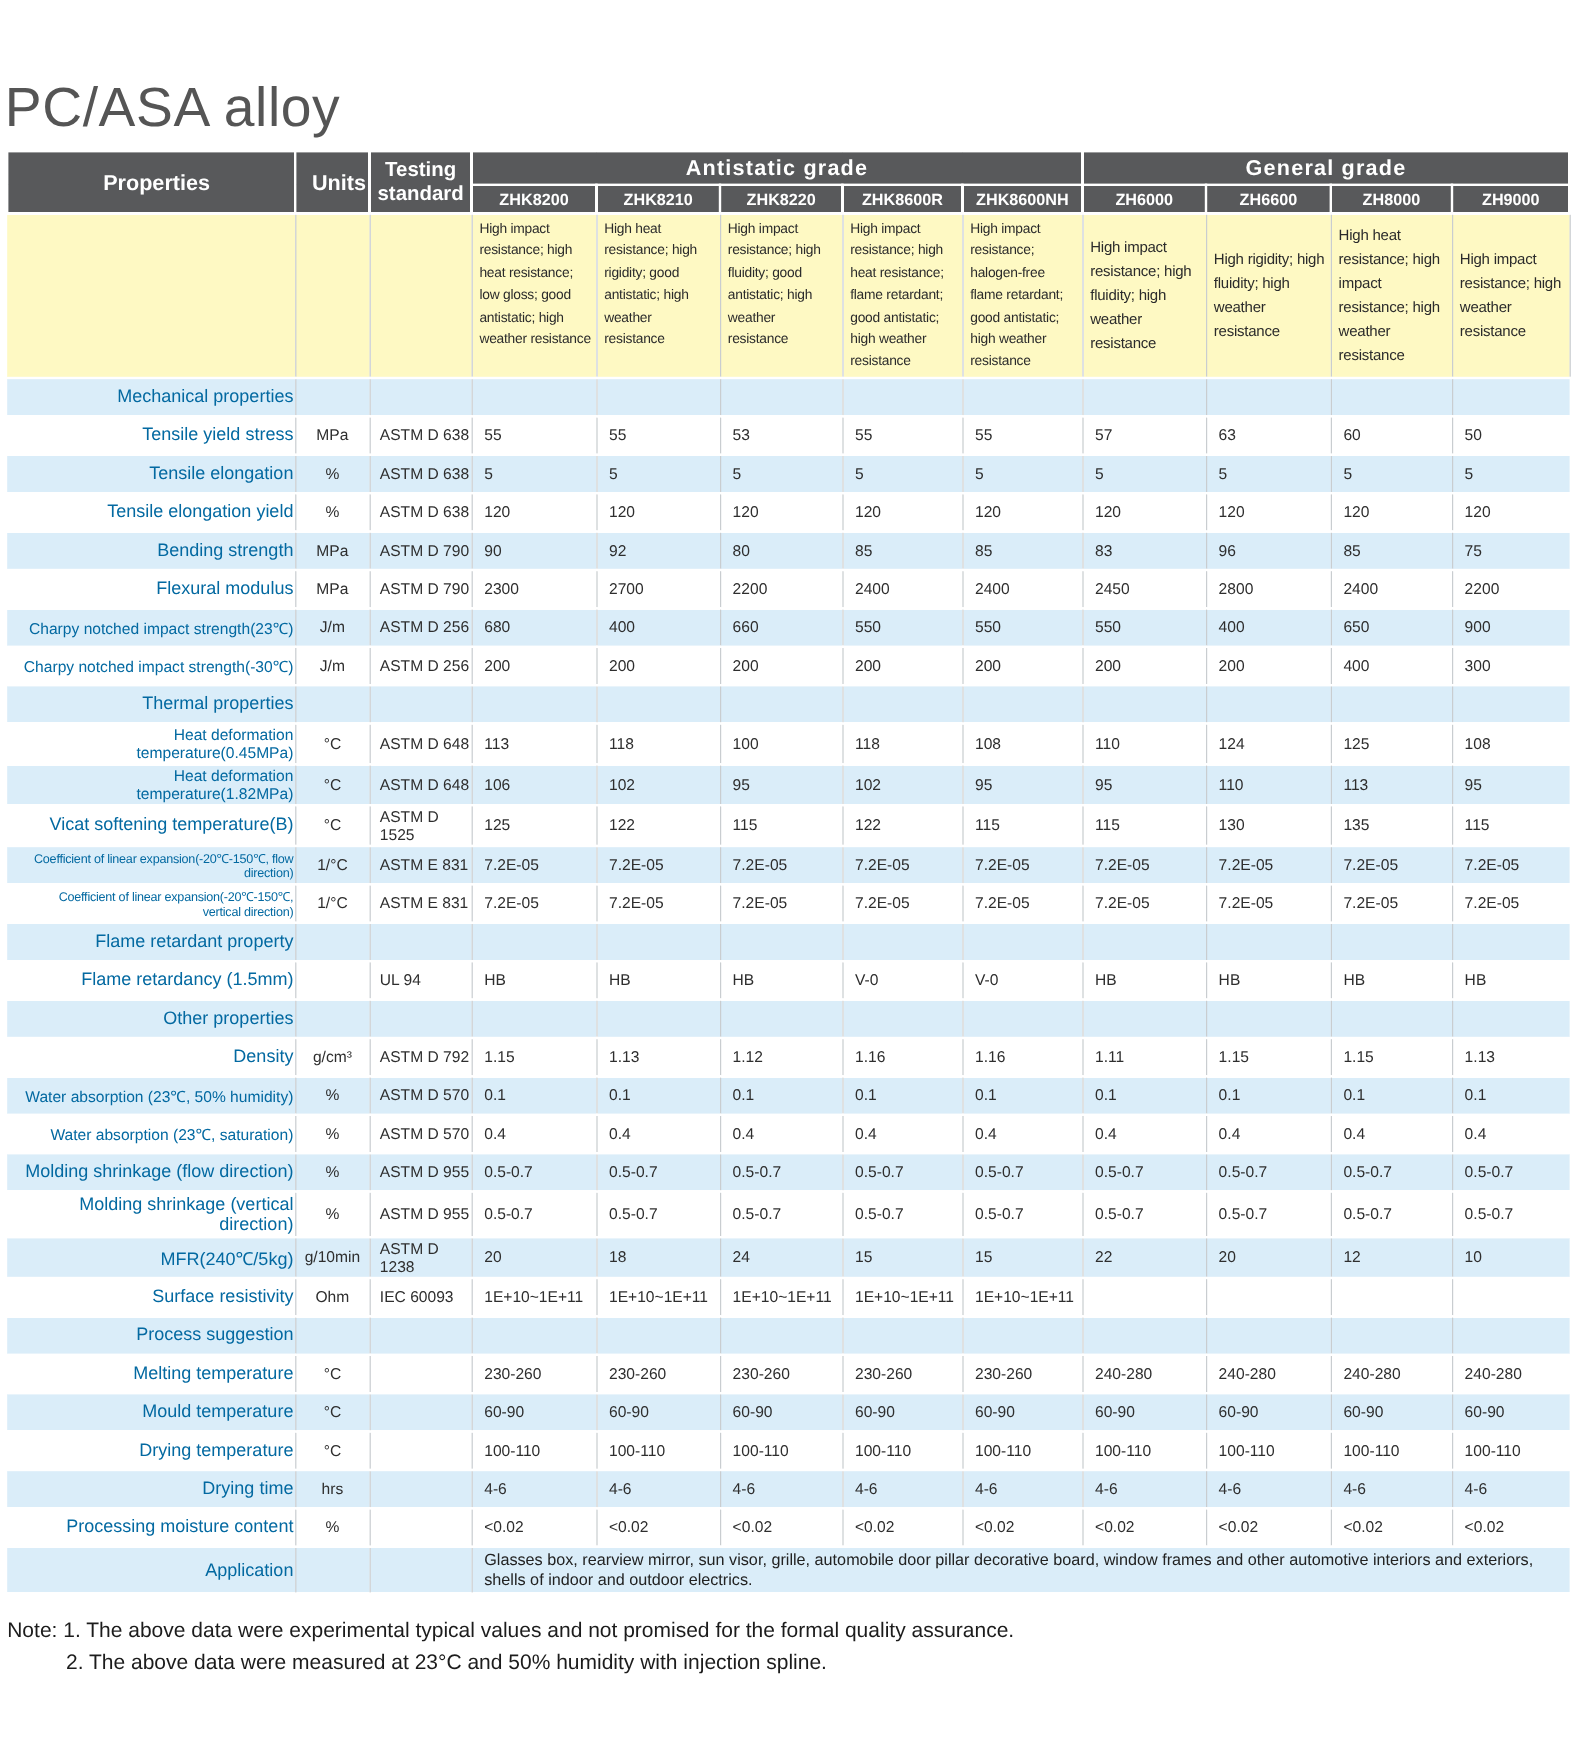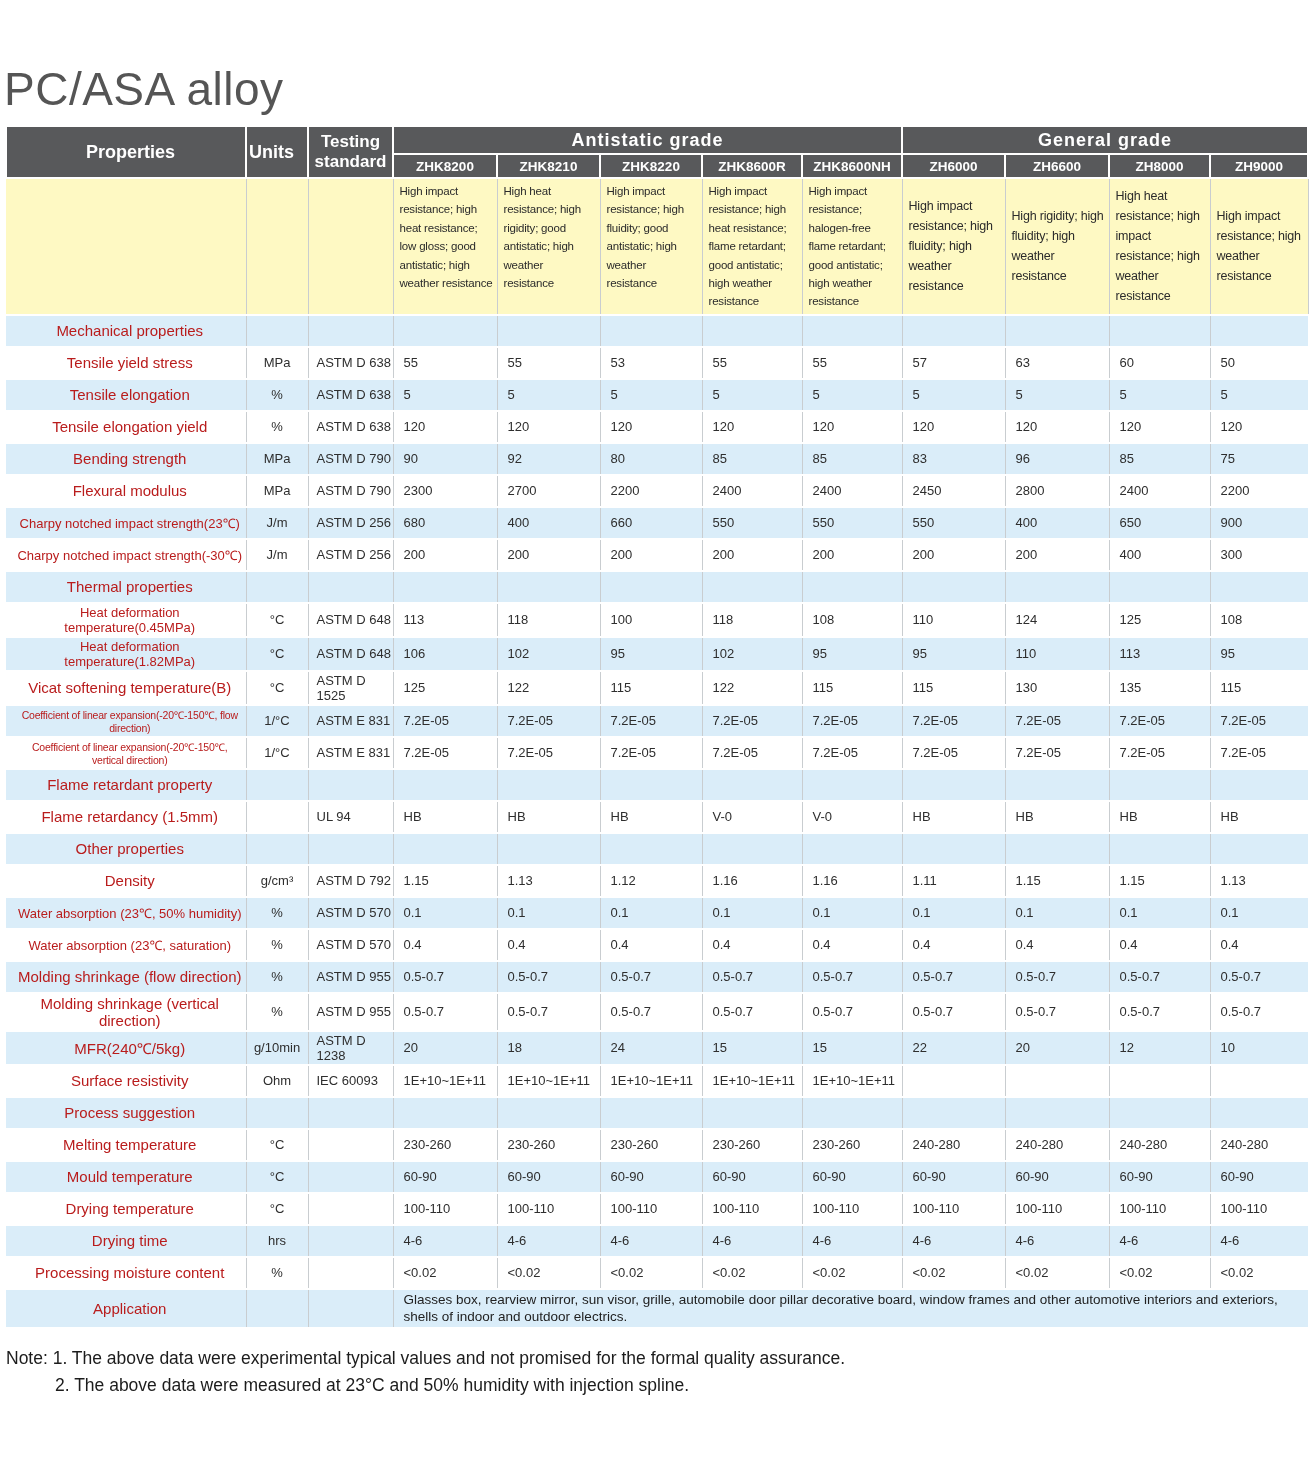--- a/index.html
+++ b/index.html
@@ -43,21 +43,21 @@
     margin-left: 5px;
   }
   table.spec th, table.spec td { overflow: hidden; }
 
   thead th {
     background: #58595b; color: #ffffff;
     border: 2px solid #ffffff;
     font-weight: bold;
   }
   th.h-props { font-size: 18px; text-align: center; padding-left: 10px; }
-  th.h-units { font-size: 18px; text-align: left; padding: 0 2px; }
+  th.h-units { font-size: 18px; text-align: right; padding: 0 2px; }
   th.h-std   { font-size: 17px; text-align: center; line-height: 1.15; padding: 0 2px; }
   th.h-group { font-size: 18px; height: 28px; text-align: center; letter-spacing: 1px; margin-left: 47px; }
   th.model   { font-size: 13.5px; height: 24px; text-align: center; }
 
   tr.desc-row td {
     background: #fef9c3;
     border-right: 1px solid #c9cdd0;
     height: 121px;
     font-size: 11.5px; line-height: 1.6;
     color: #2b2b2b; letter-spacing: -0.2px;
@@ -70,21 +70,21 @@
 
   tbody.data tr { height: 32px; }
   tbody.data tr.blue td { background: #daedf9; }
   tbody.data tr.white td { background: #ffffff; }
   tbody.data td {
     border-right: 1px solid #c9cdd0;
     border-top: 2px solid #ffffff;
     vertical-align: middle;
   }
   tbody.data td:last-child { border-right: none; }
-  td.prop { text-align: center; padding-left: 9px; font-size: 15px; color: #b91c1c; }
+  td.prop { text-align: right; padding-left: 9px; font-size: 15px; color: #0369a1; }
   td.prop.sm { font-size: 13px; }
   td.prop.xs { font-size: 10.5px; letter-spacing: -0.2px; }
   td.unit { text-align: center; font-size: 13px; padding: 0 2px; }
   td.std  { text-align: left; padding-left: 8px; font-size: 13px; }
   td.val  { text-align: left; padding-left: 10px; font-size: 13px; }
   td.app  {
     text-align: left; font-size: 13.5px; line-height: 1.25;
     padding: 2px 8px 2px 10px; color: #222222;
   }
   tr.app-row { height: 34px; }

